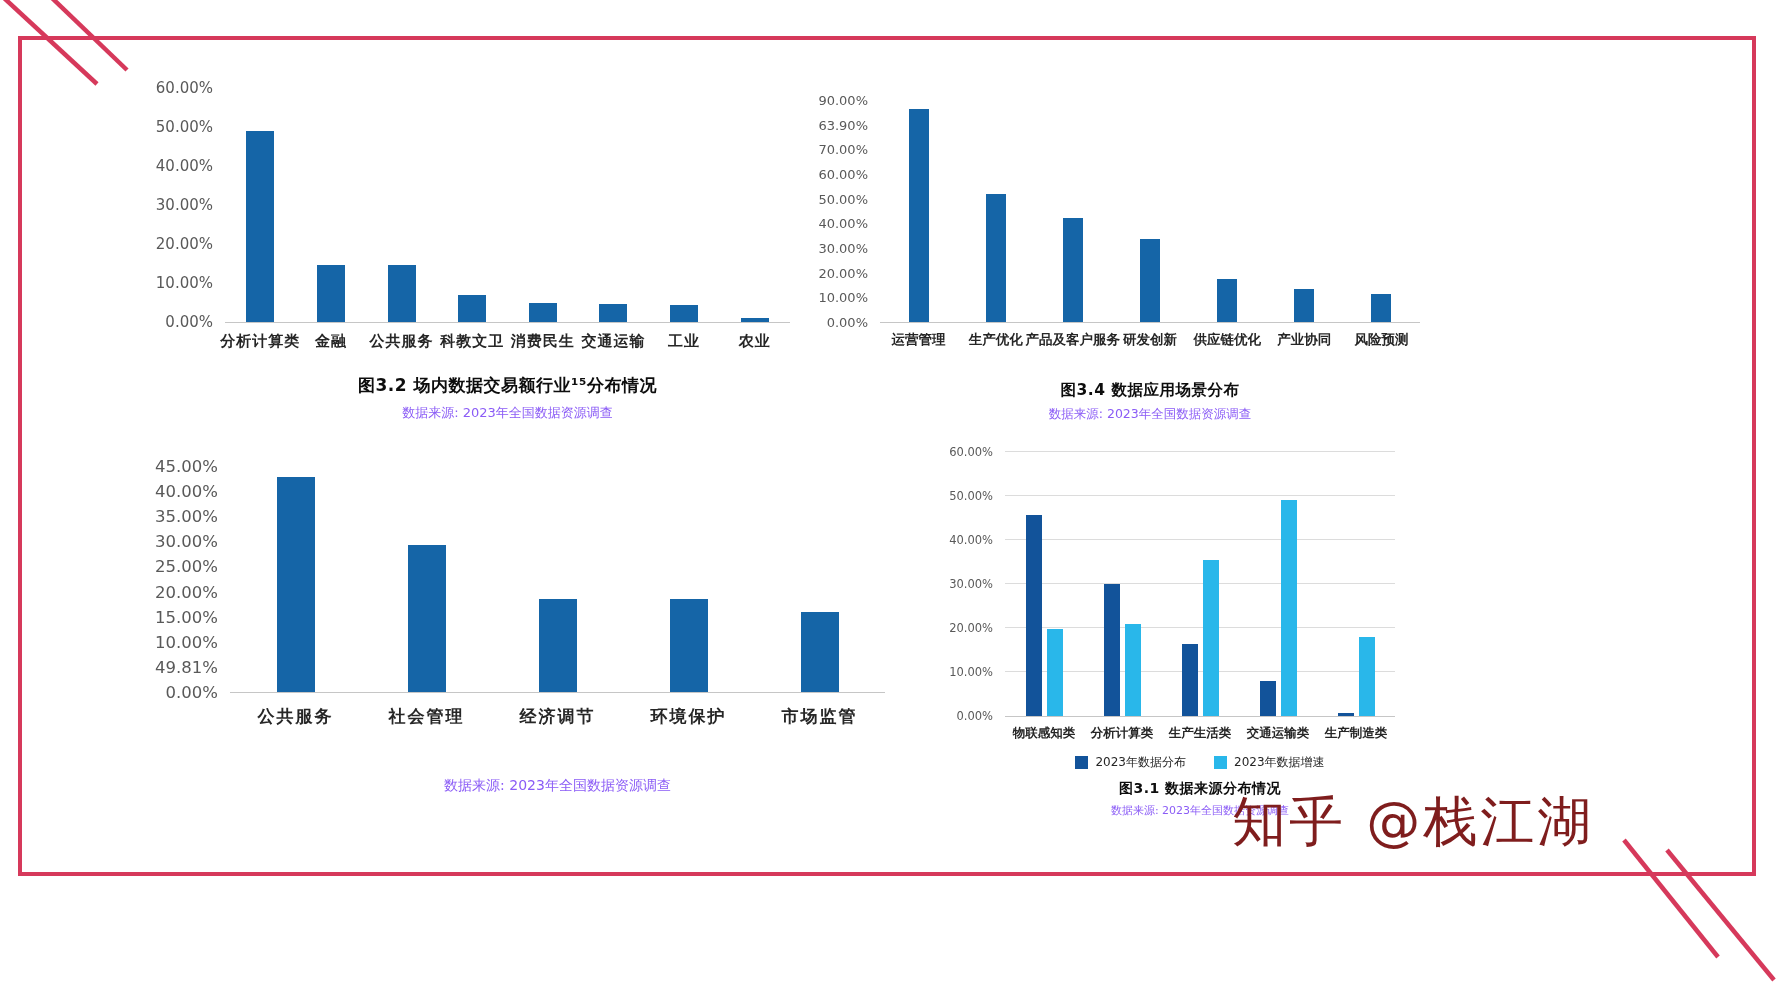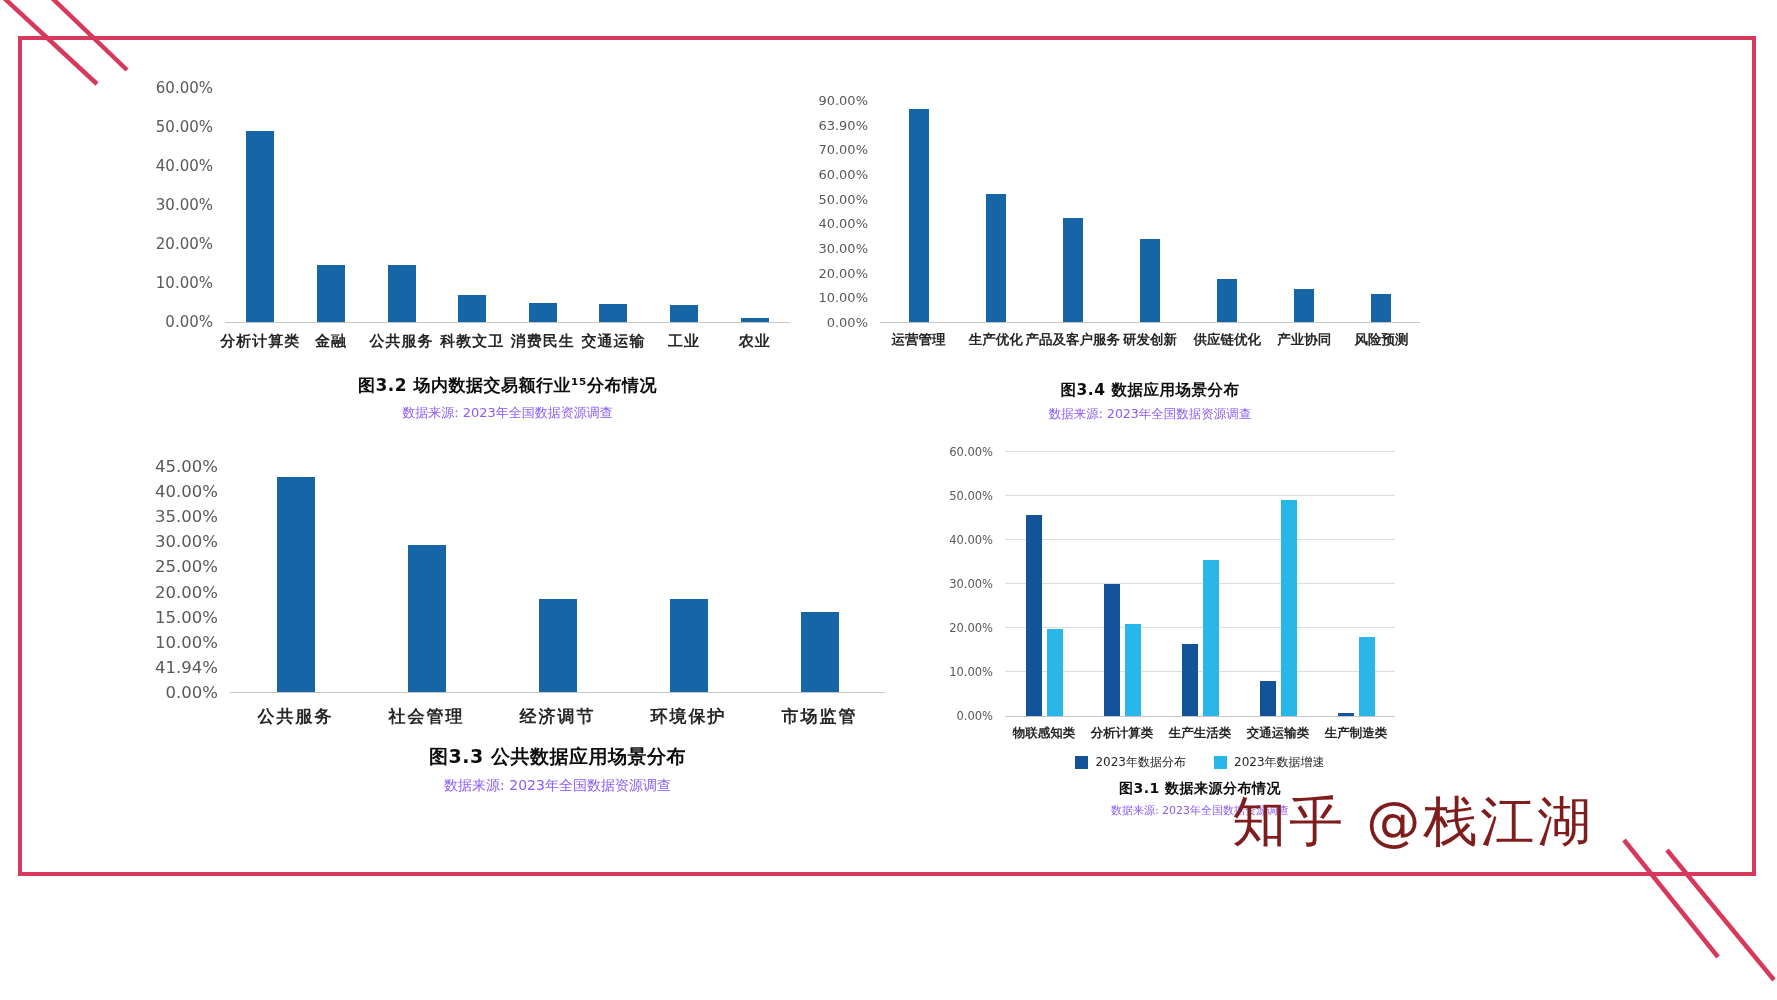--- a/index.html
+++ b/index.html
@@ -169,21 +169,21 @@
           </div>
         </div>
       </div>
     <div class="chart-title">图3.4 数据应用场景分布</div>
     <div class="chart-subtitle">数据来源: 2023年全国数据资源调查</div>
   </div>
 
   <div class="chart" id="chart2">
     <div class="plot">
         <span class="ytick" style="bottom: 0%;">0.00%</span>
-        <span class="ytick" style="bottom: 11.1111%;">41.94%</span>
+        <span class="ytick" style="bottom: 11.1111%;">49.81%</span>
         <span class="ytick" style="bottom: 22.2222%;">10.00%</span>
         <span class="ytick" style="bottom: 33.3333%;">15.00%</span>
         <span class="ytick" style="bottom: 44.4444%;">20.00%</span>
         <span class="ytick" style="bottom: 55.5556%;">25.00%</span>
         <span class="ytick" style="bottom: 66.6667%;">30.00%</span>
         <span class="ytick" style="bottom: 77.7778%; margin-left: 18px;">35.00%</span>
         <span class="ytick" style="bottom: 88.8889%;">40.00%</span>
         <span class="ytick" style="bottom: 100%;">45.00%</span>
         <div class="cols">
           <div class="col">
@@ -201,21 +201,20 @@
           <div class="col">
             <div class="bar" style="height: 41.1111%; background: rgb(21, 101, 167);"></div>
             <span class="xlab">环境保护</span>
           </div>
           <div class="col">
             <div class="bar" style="height: 35.5556%; background: rgb(21, 101, 167);"></div>
             <span class="xlab">市场监管</span>
           </div>
         </div>
       </div>
-    <div class="chart-title">图3.3 公共数据应用场景分布</div>
     <div class="chart-subtitle">数据来源: 2023年全国数据资源调查</div>
   </div>
 
   <div class="chart" id="chart3">
     <div class="plot">
         <div class="gridline" style="bottom: 16.6667%;"></div>
         <div class="gridline" style="bottom: 33.3333%;"></div>
         <div class="gridline" style="bottom: 50%;"></div>
         <div class="gridline" style="bottom: 66.6667%;"></div>
         <div class="gridline" style="bottom: 83.3333%;"></div>

